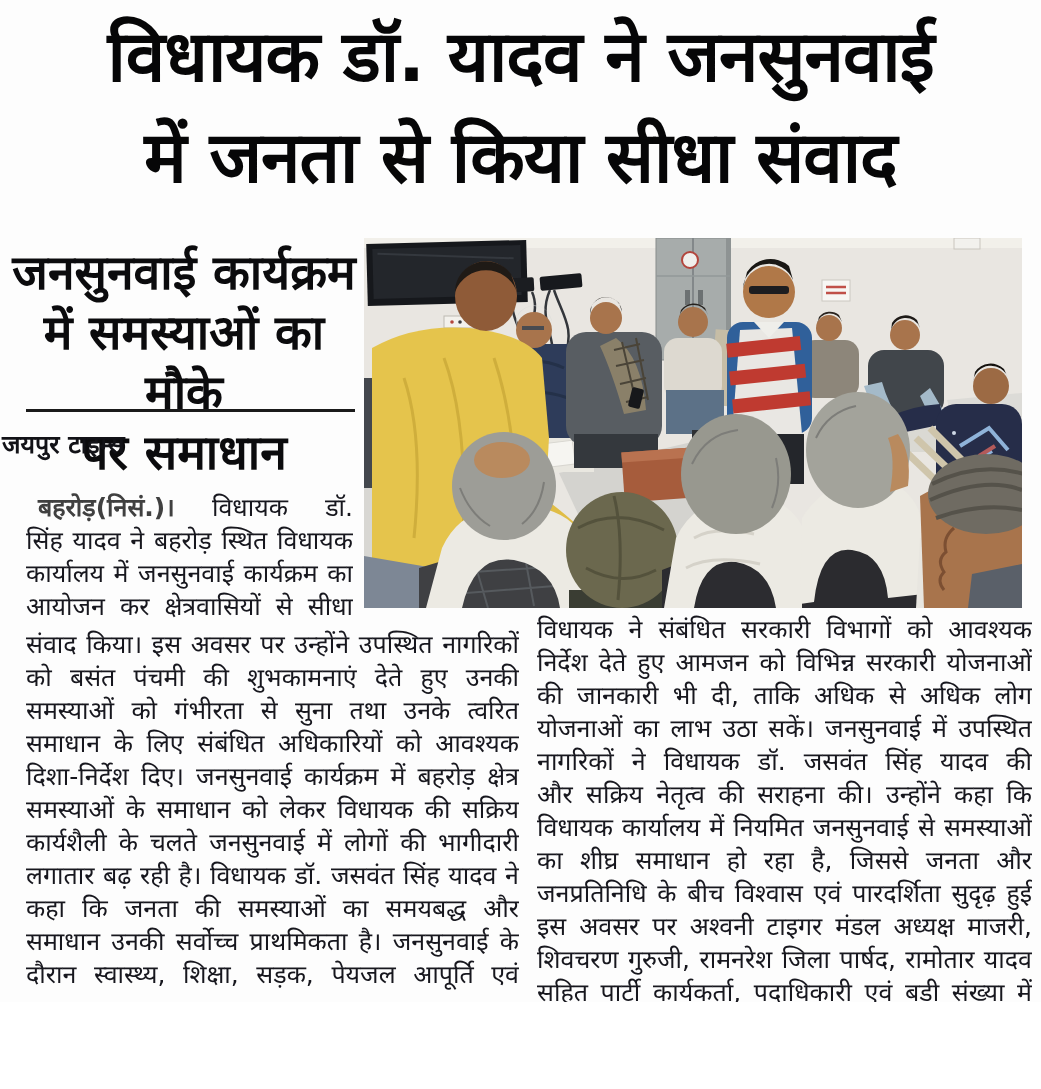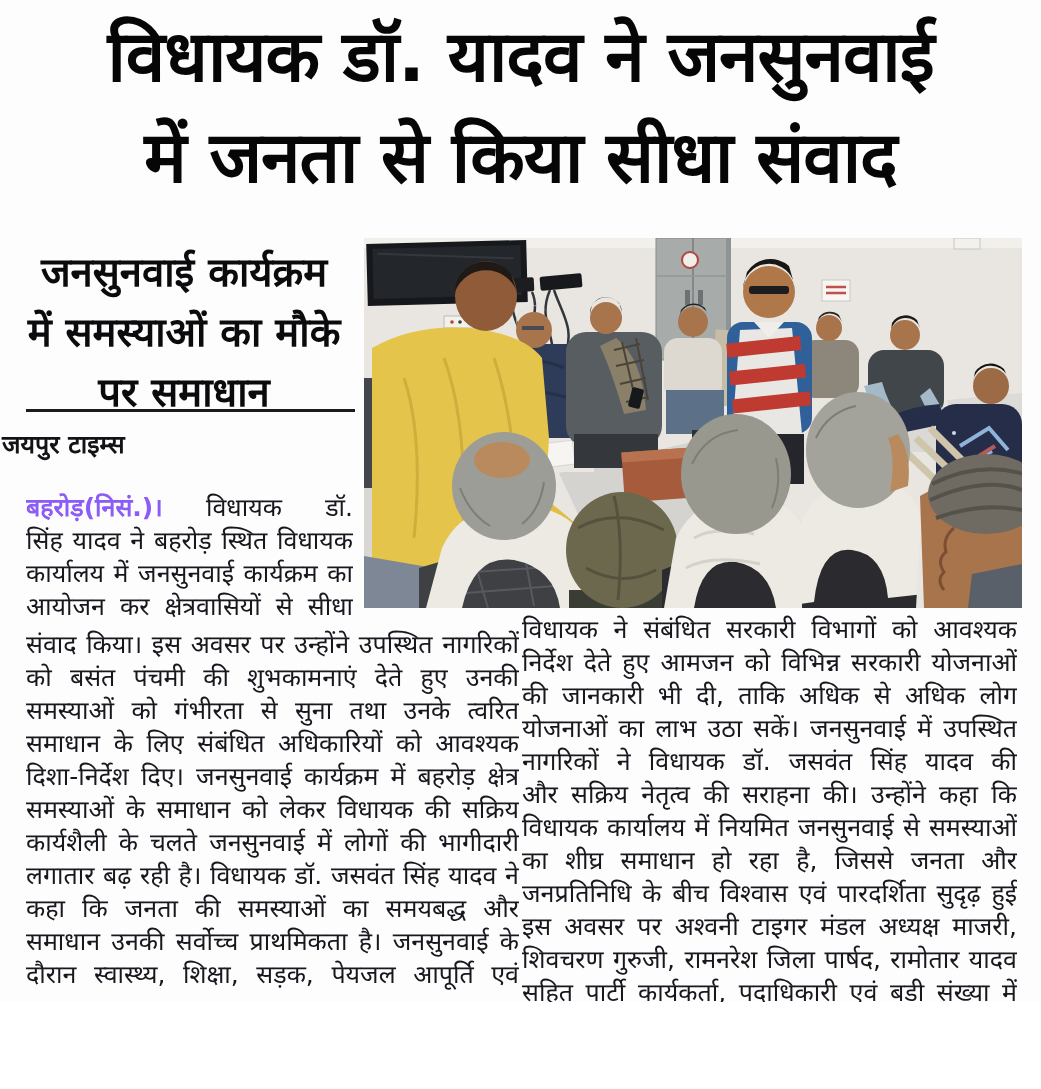--- a/index.html
+++ b/index.html
@@ -9,21 +9,21 @@
     color:#15151b;
     text-decoration:underline;
   }
   .headline{
     position:absolute; left:0; top:6px; width:1041px; text-align:center;
     font-weight:bold; font-size:71px; line-height:101px; color:#060607;
     letter-spacing:-1px;
   }
   .subhead{
     position:absolute; left:2px; top:242px; width:364px; text-align:center;
-    font-weight:bold; font-size:40px; line-height:60px; color:#0b0b0d;
+    font-weight:bold; font-size:48px; line-height:60px; color:#0b0b0d;
   }
   .rule{
     position:absolute; left:26px; top:409px; width:329px; height:3px;
     background:#1b1b1b;
   }
   .byline{
     position:absolute; left:2px; top:428px; width:364px; text-align:left;
     font-weight:bold; font-size:25px; line-height:33px; color:#121217;
   }
   .photo-frame{
@@ -31,23 +31,23 @@
     overflow:hidden;
   }
   .photo-frame svg{display:block; width:100%; height:100%;}
   .col{position:absolute; font-size:25px; color:#17171e;}
   .textline{
     text-align:justify; text-align-last:justify;
     height:33px; line-height:33px; overflow:hidden;
   }
   .col-left-narrow{left:26px; top:491px; width:327px;}
   .col-left-wide{left:26px; top:628px; width:493px;}
-  .col-right{left:522px; top:613px; width:495px;}
+  .col-right{left:537px; top:613px; width:495px;}
   .endpara .textline:last-child{text-align-last:left;}
-  .dateline{font-weight:bold; color:#8b5cf6;}
+  .dateline{font-weight:bold; color:#404040;margin-left:12px;}
 </style>
 </head>
 <body>
 
 <div class="page">
 
   <div class="headline">
       <div class="headline-line">विधायक डॉ. यादव ने जनसुनवाई</div>
       <div class="headline-line">में जनता से किया सीधा संवाद</div>
     </div>

